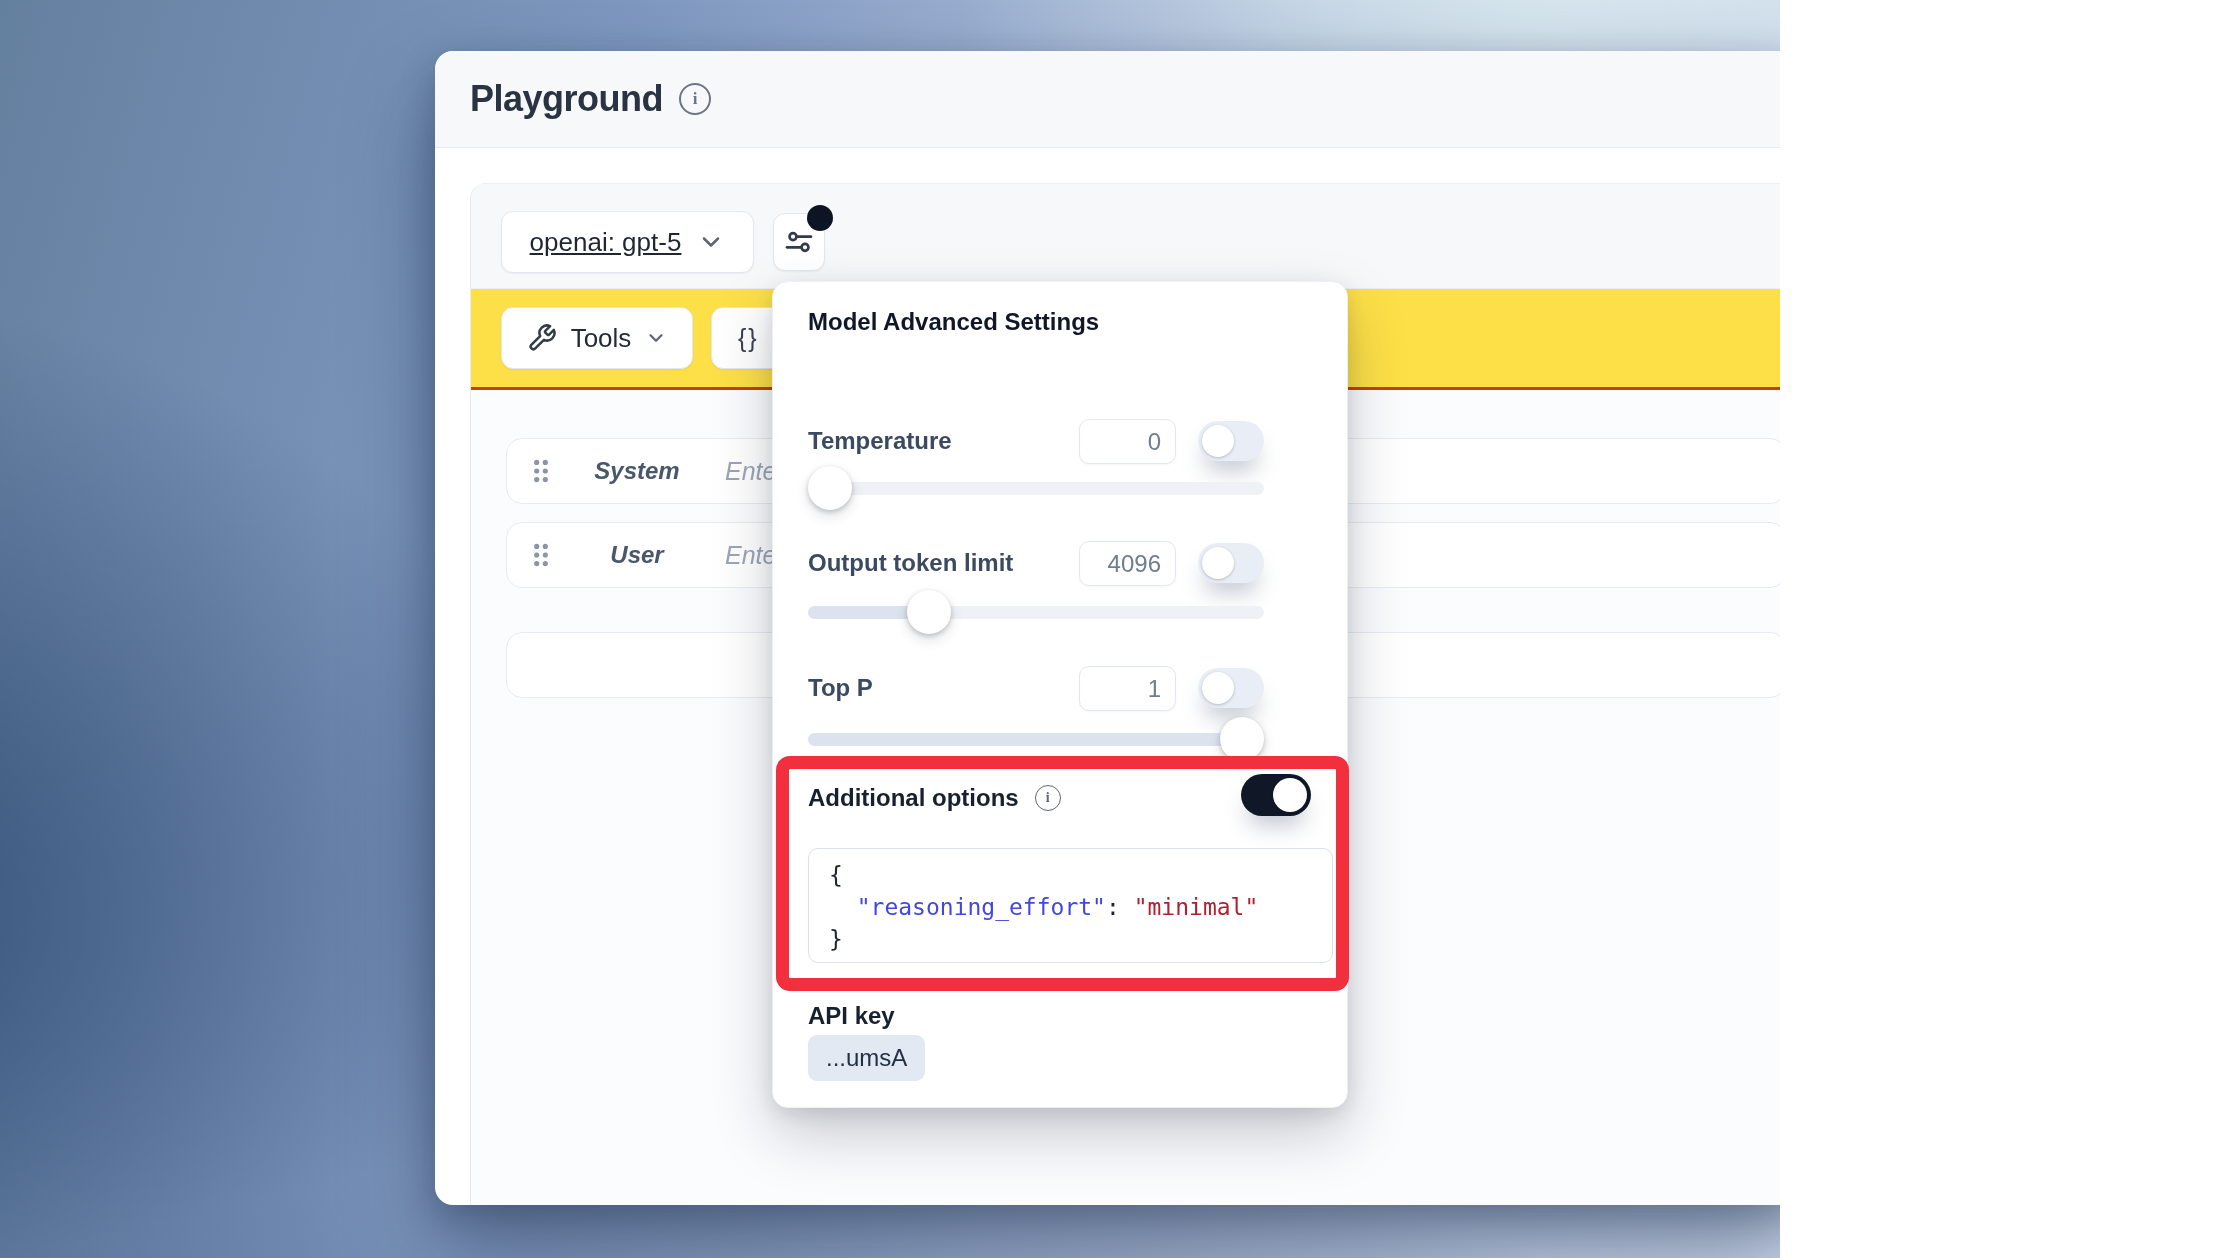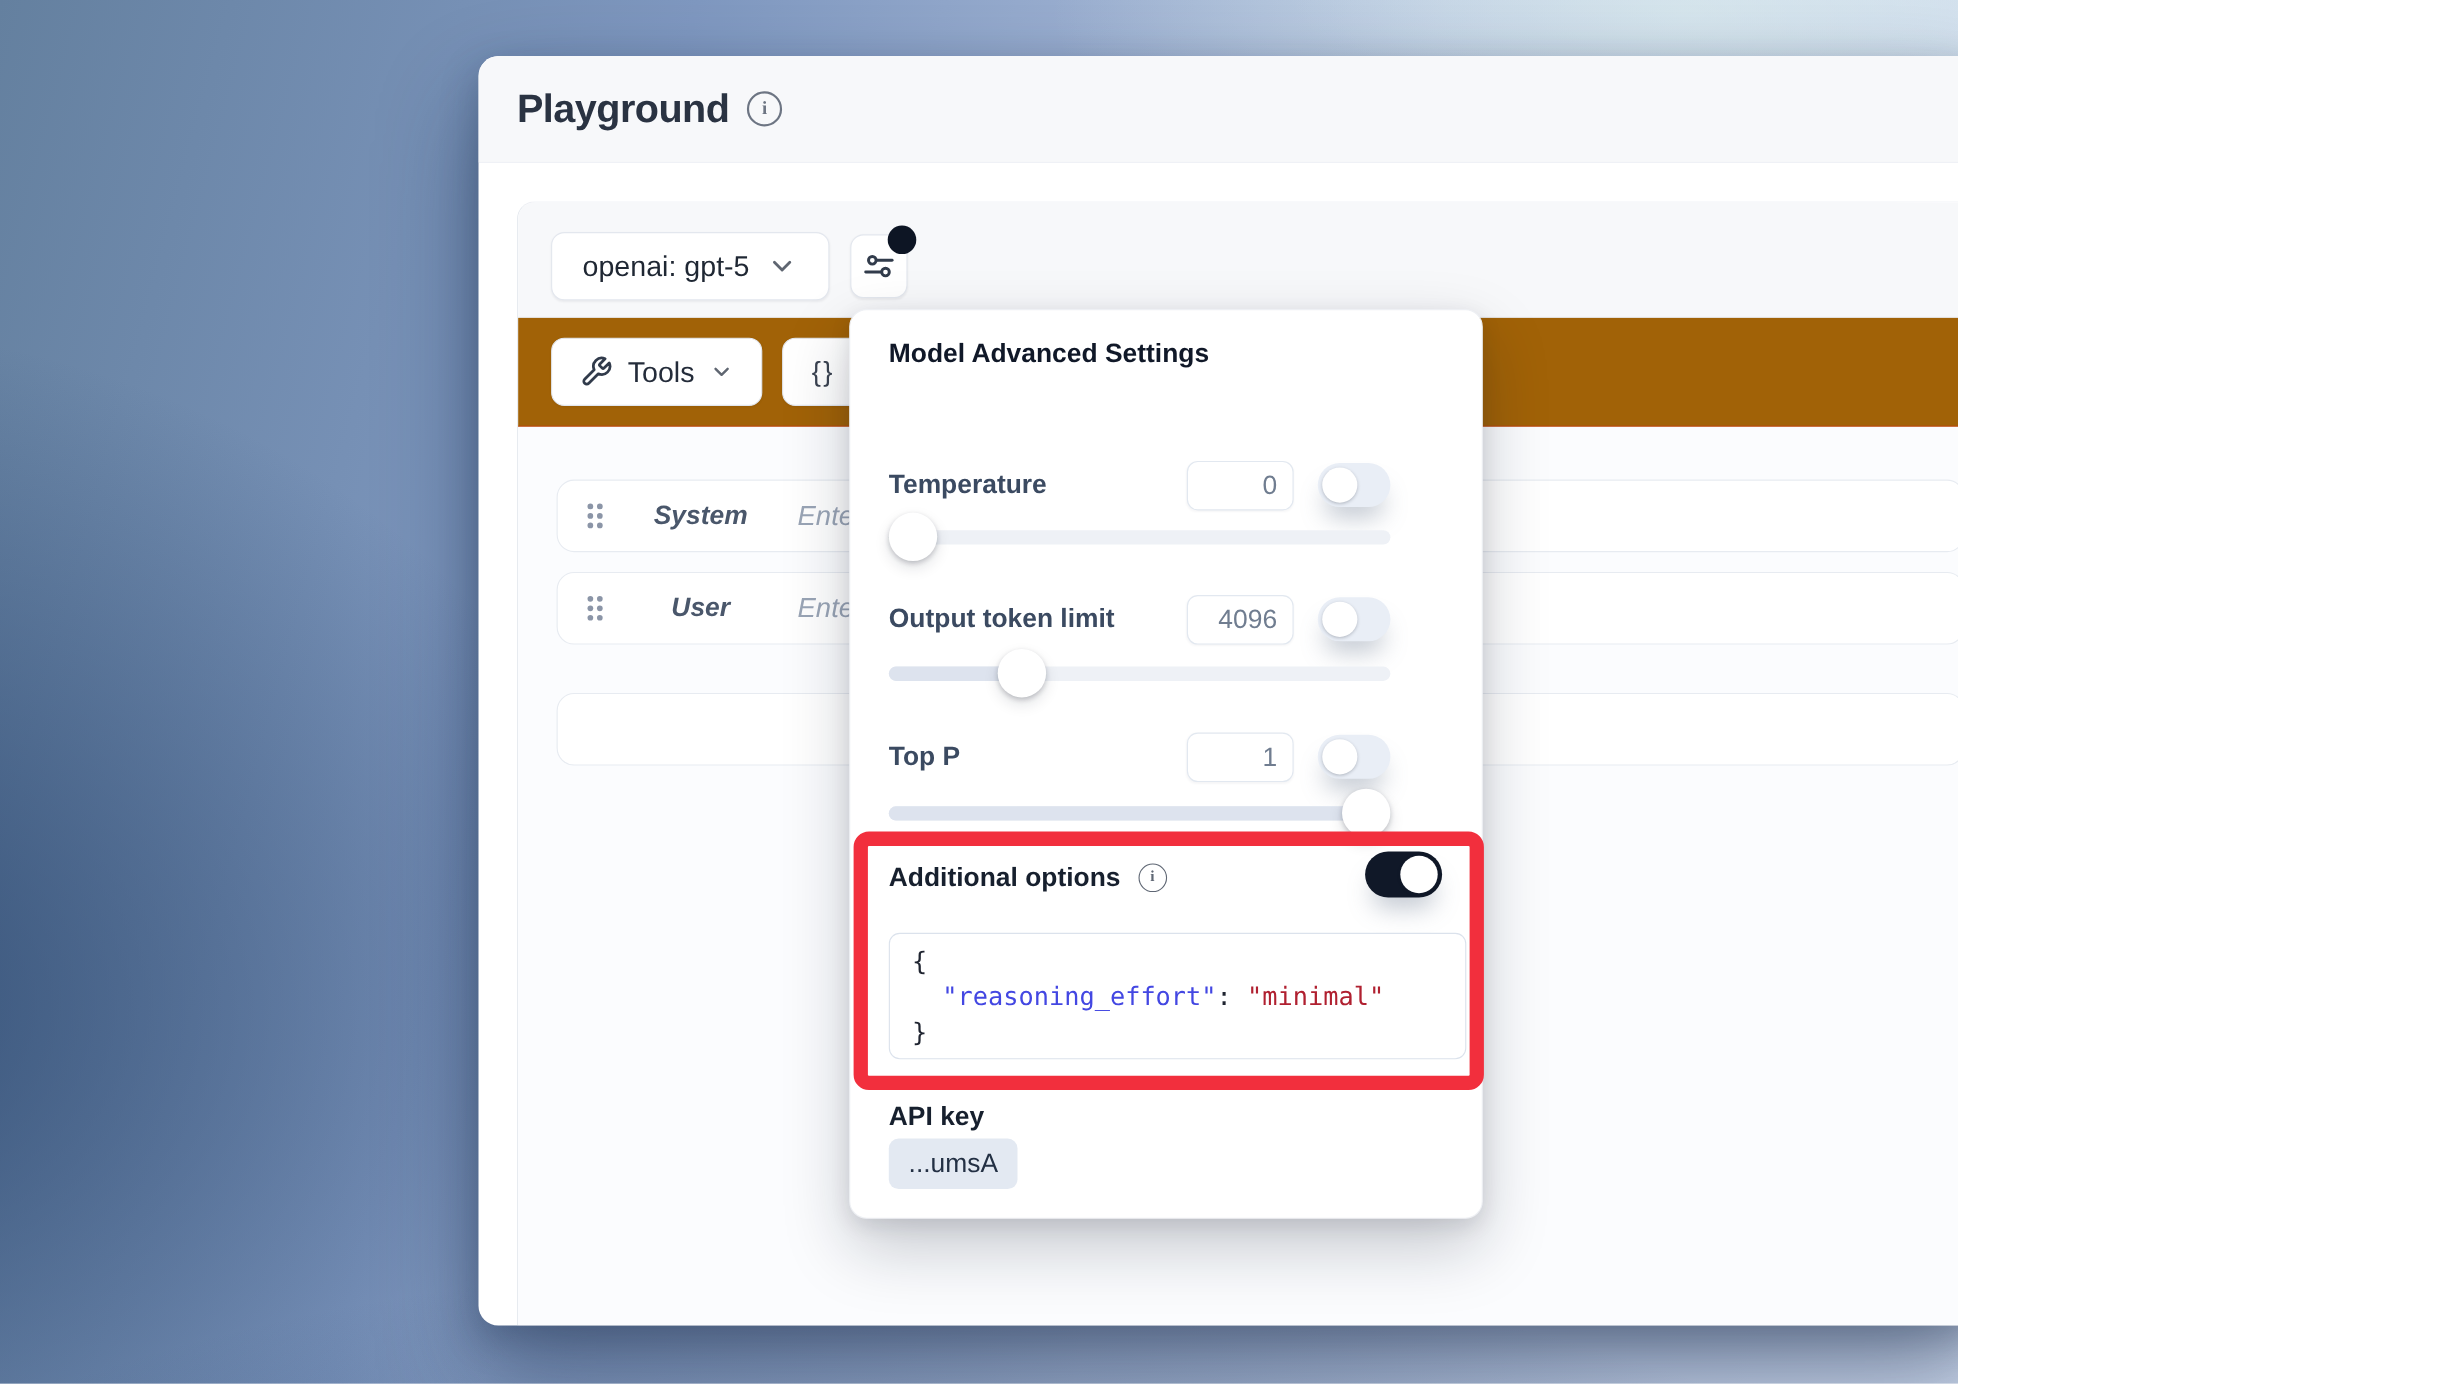--- a/index.html
+++ b/index.html
@@ -19,27 +19,27 @@
   .card-header{position:relative;height:96px;background:#f7f8fa;border-bottom:1px solid #e7eaf0;
     display:flex;align-items:center;padding-left:35px;gap:16px;border-radius:18px 18px 0 0;}
   .page-title{font-size:36px;font-weight:700;color:#2a3342;letter-spacing:-.5px;}
   .info-i{display:inline-flex;align-items:center;justify-content:center;border-radius:50%;
     border:2px solid #6d7583;color:#6d7583;width:28px;height:28px;font-size:17px;font-weight:600;}
   .info-i::after{content:"i";font-family:"Liberation Serif",serif;}
 
   .panel{position:absolute;left:35px;top:132px;right:0;bottom:0;border-left:1px solid #e7ebf0;
     border-top:1px solid #eef0f4;border-top-left-radius:16px;overflow:hidden;display:flex;flex-direction:column;}
   .row-model{position:relative;height:104px;background:#f7f8fa;border-bottom:1px solid #eaedf2;}
-  .row-tools{position:relative;height:98px;background:#a16207;border-bottom:1px solid #c2410c;}
+  .row-tools{position:relative;height:98px;background:#fde047;border-bottom:3px solid #c2410c;}
   .msg-area{position:relative;flex:1;background:#fbfcfe;}
 
   .btn{position:absolute;display:flex;align-items:center;background:#fff;border:1px solid #e3e7ee;
     border-radius:12px;box-shadow:0 1px 2px rgba(16,24,40,.06);box-sizing:border-box;cursor:pointer;}
   .model-btn{left:30px;top:27px;width:253px;height:62px;justify-content:center;gap:16px;}
-  .model-btn .lbl{font-size:26px;color:#1f2733;}
+  .model-btn .lbl{font-size:26px;color:#1f2733;text-decoration:underline;}
   .settings-btn{left:302px;top:29px;width:52px;height:58px;justify-content:center;}
   .settings-btn .dot{position:absolute;top:-9px;right:-9px;width:26px;height:26px;border-radius:50%;background:#0d1524;}
   .tools-btn{left:30px;top:18px;width:192px;height:62px;justify-content:center;gap:14px;}
   .tools-btn .lbl{font-size:26px;font-weight:500;color:#242c3a;}
   .braces-btn{left:240px;top:18px;width:112px;height:62px;padding-left:26px;}
   .braces-btn .lbl{font-size:25px;color:#3a4250;letter-spacing:2px;}
 
   .msg-row{position:absolute;left:35px;width:1280px;height:66px;background:#fff;border:1.5px solid #e7ebf1;
     border-radius:16px;display:flex;align-items:center;box-sizing:border-box;font-style:italic;}
   .msg-row .handle{margin-left:24px;display:inline-flex;cursor:grab;}

